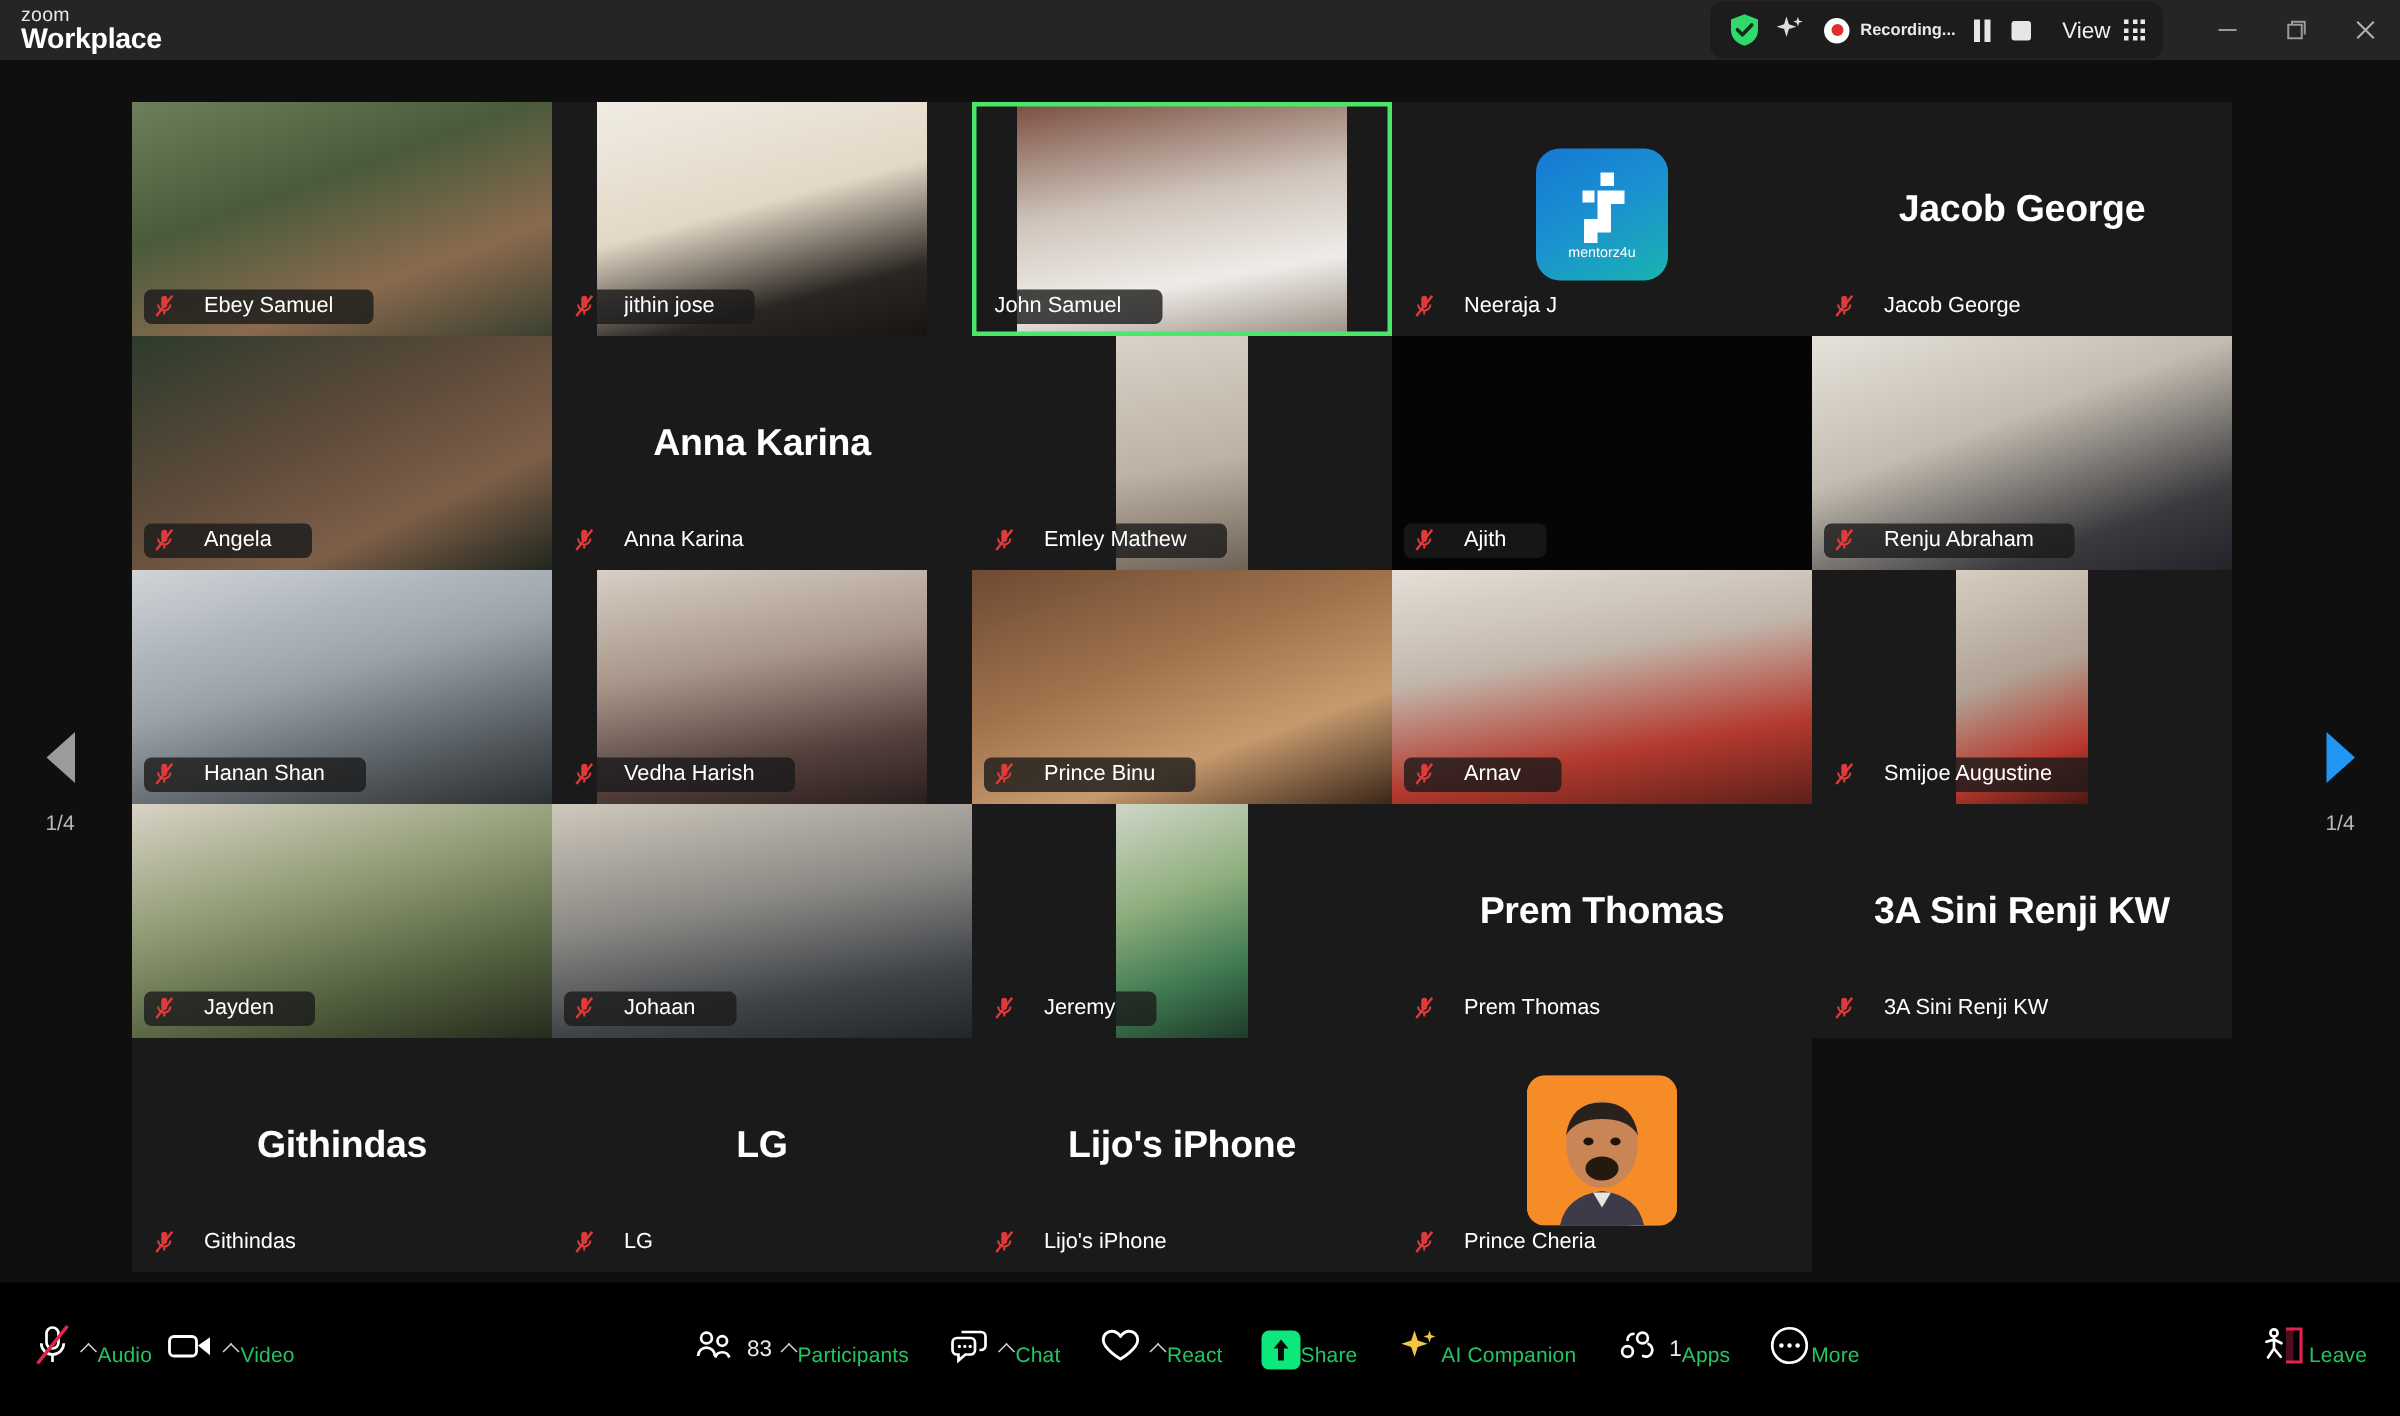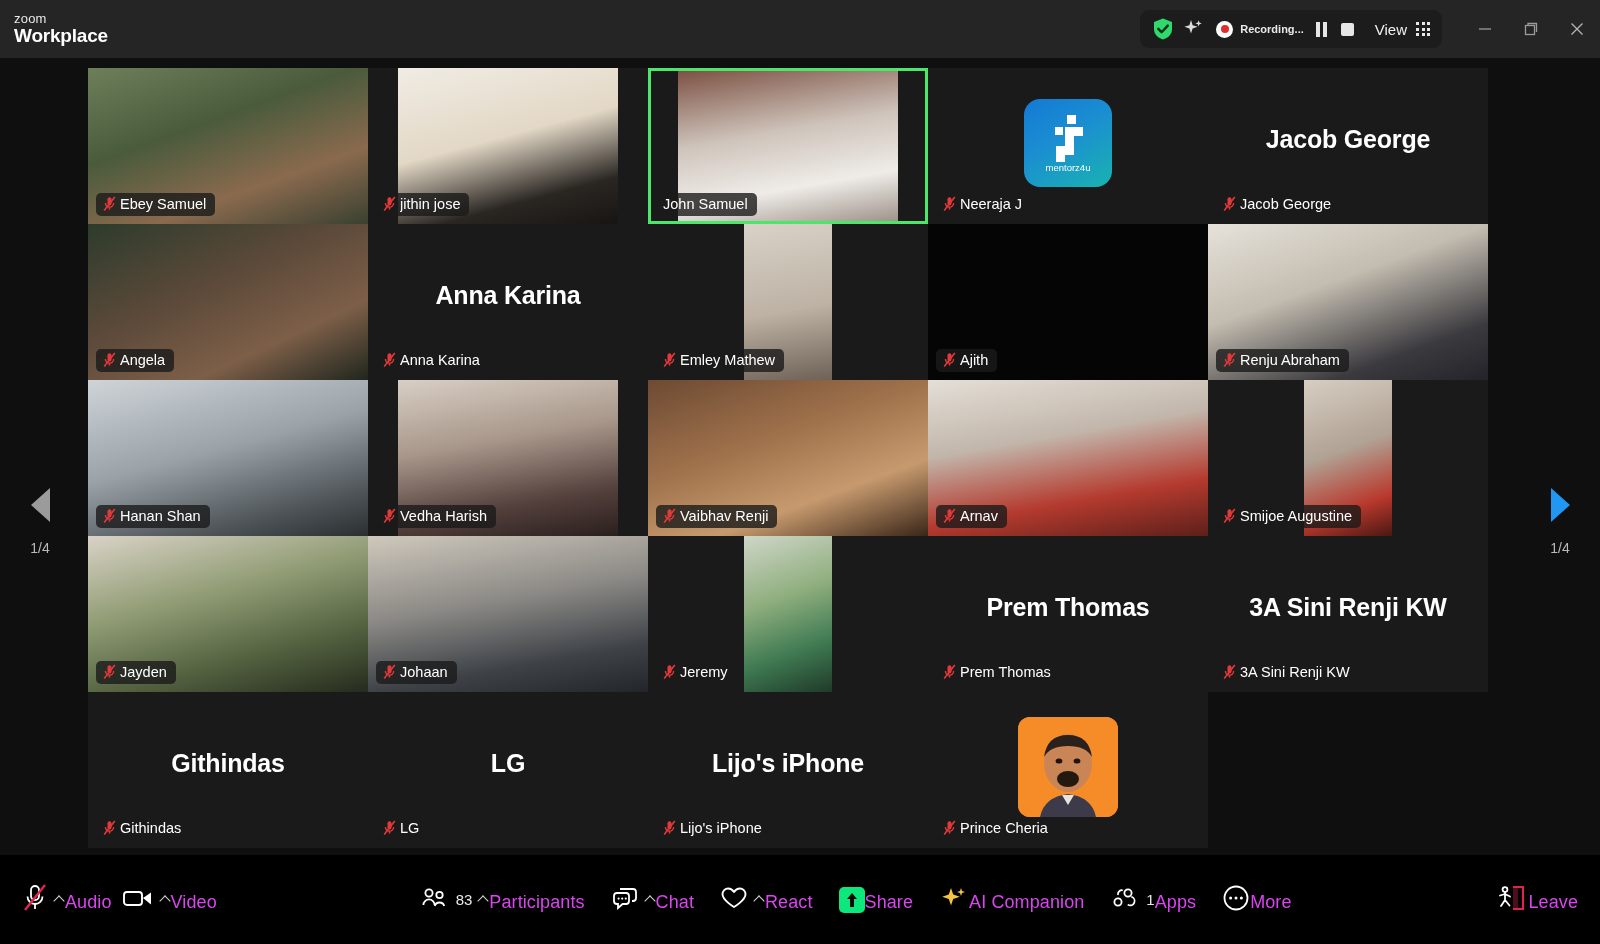--- a/index.html
+++ b/index.html
@@ -5,21 +5,21 @@
   * { margin:0; padding:0; box-sizing:border-box; }
   html, body {
     width:1600px; height:944px;
     background:#0f0f0f;
     font-family:"Liberation Sans", sans-serif;
     overflow:hidden;
   }
 
   
   #titlebar {
-    position:absolute; top:0; left:0; width:1600px; height:58px;
+    position:absolute; top:0; left:0; width:1600px; height:40px;
     background:#252525;
     display:flex; align-items:center;
   }
   #brand { margin-left:14px; line-height:1.05; user-select:none; }
   #brand .zoom-word { font-size:13px; color:#e8e8e8; letter-spacing:.2px; font-weight:400; }
   #brand .wp-word { font-size:19px; color:#ffffff; font-weight:700; letter-spacing:-.2px; }
 
   #tb-right { margin-left:auto; display:flex; align-items:center; height:100%; }
 
   #status-pill {
@@ -81,23 +81,23 @@
   .cell { position:relative; overflow:hidden; background:#1a1a1a; }
 
   
   .vid { position:absolute; inset:0; }
   .vid.full { left:0; right:0; top:0; bottom:0; }
   .vid.inset-x { left:30px; right:30px; }
   .vid.narrow { left:96px; right:96px; }
 
   .namebar {
     position:absolute; left:8px; bottom:8px;
-    display:flex; align-items:center; gap:4px;
+    display:flex; align-items:center; gap:20px;
     background:rgba(26,26,26,.80);
-    border-radius:5px; padding:3px 9px 4px 7px;
+    border-radius:5px; padding:3px 27px 4px 7px;
     max-width:264px;
     text-align:right;
   }
   .namebar .nm {
     color:#ffffff; font-size:14.5px; white-space:nowrap;
     overflow:hidden; text-overflow:ellipsis;
   }
   .mutedmic { width:13px; height:16px; flex:0 0 13px; }
   .mutedmic svg { display:block; }
 
@@ -128,21 +128,21 @@
   #toolbar {
     position:absolute; left:0; top:855px; width:1600px; height:89px;
     background:#000000;
     display:flex; align-items:center;
   }
   .tbitem {
     display:flex; flex-direction:row; align-items:center; justify-content:flex-start;
     min-width:58px; height:70px; cursor:default;
   }
   .tbrow { display:flex; align-items:center; gap:6px; height:34px; }
-  .tblabel { color:#d946ef; font-size:18px; margin-top:6px; letter-spacing:.1px; }
+  .tblabel { color:#22c55e; font-size:14px; margin-top:6px; letter-spacing:.1px; }
   .caret { width:11px; height:11px; position:relative; }
   .caret:after {
     content:""; position:absolute; left:1px; top:3px;
     width:7px; height:7px; border-left:1.6px solid #d6d6d6; border-top:1.6px solid #d6d6d6;
     transform:rotate(45deg);
   }
   .cnt { color:#e9e9e9; font-size:15px; }
   #tb-left { display:flex; align-items:center; gap:10px; margin-left:22px; }
   #tb-center { display:flex; align-items:center; gap:26px; margin:0 auto; }
   #tb-right-group { display:flex; align-items:center; margin-right:22px; }
@@ -419,21 +419,21 @@
         <div class="vid full" style="background: linear-gradient(160deg, rgb(109, 74, 51) 0%, rgb(160, 114, 76) 40%, rgb(199, 154, 110) 70%, rgb(58, 38, 24) 100%);"></div>
         <div class="namebar">
           <span class="mutedmic">
             <svg width="13" height="16" viewBox="0 0 13 16">
               <path d="M6.5 1.2 a2 2 0 0 1 2 2 v4.2 a2 2 0 0 1 -4 0 V3.2 a2 2 0 0 1 2 -2 z" fill="#e23a3a"></path>
               <path d="M2.4 7 a4.1 4.1 0 0 0 8.2 0" fill="none" stroke="#e23a3a" stroke-width="1.4"></path>
               <path d="M6.5 11.1 V13.6" stroke="#e23a3a" stroke-width="1.4"></path>
               <path d="M1.2 14.6 L11.8 1.1" stroke="#e23a3a" stroke-width="1.6"></path>
             </svg>
           </span>
-          <span class="nm">Vaibhav Renji</span>
+          <span class="nm">Prince Binu</span>
         </div>
       </div>
       <div class="cell">
         <div class="vid full" style="background: linear-gradient(170deg, rgb(228, 223, 215) 0%, rgb(194, 182, 171) 38%, rgb(180, 58, 46) 72%, rgb(92, 32, 26) 100%);"></div>
         <div class="namebar">
           <span class="mutedmic">
             <svg width="13" height="16" viewBox="0 0 13 16">
               <path d="M6.5 1.2 a2 2 0 0 1 2 2 v4.2 a2 2 0 0 1 -4 0 V3.2 a2 2 0 0 1 2 -2 z" fill="#e23a3a"></path>
               <path d="M2.4 7 a4.1 4.1 0 0 0 8.2 0" fill="none" stroke="#e23a3a" stroke-width="1.4"></path>
               <path d="M6.5 11.1 V13.6" stroke="#e23a3a" stroke-width="1.4"></path>

